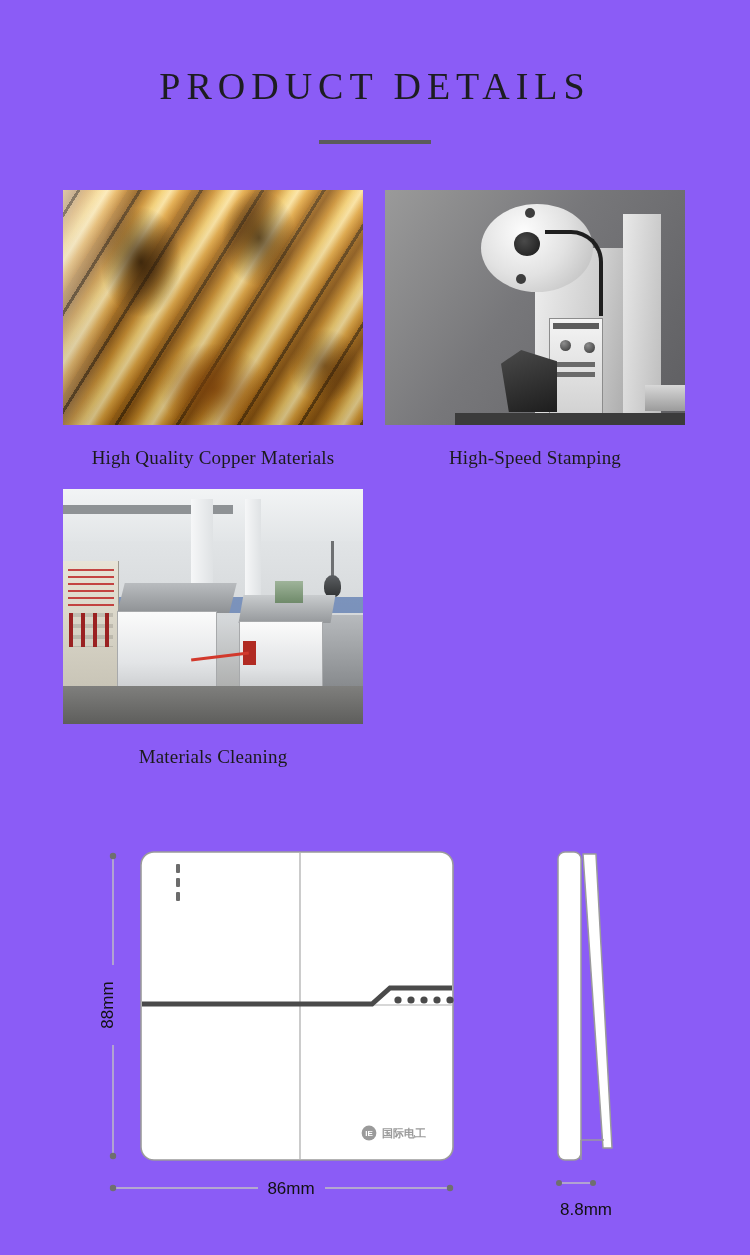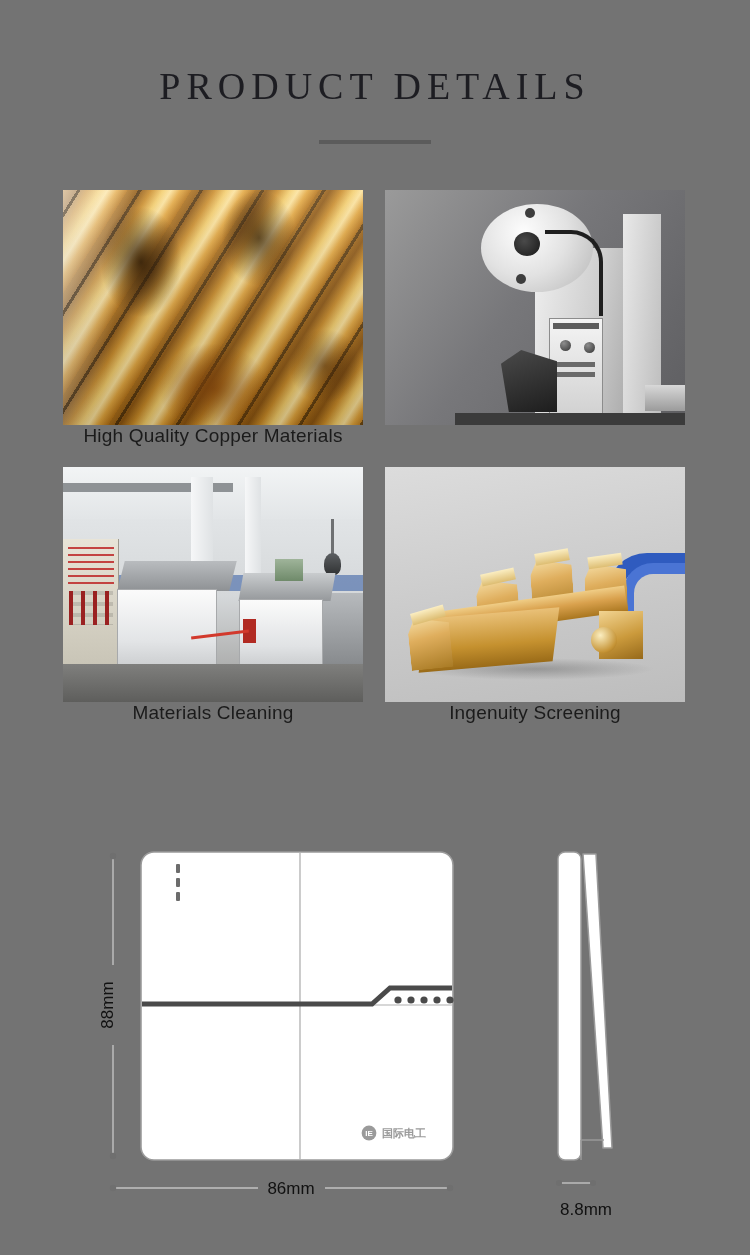--- a/index.html
+++ b/index.html
@@ -9,21 +9,21 @@
     height: 1255px;
     background: #ffffff;
     font-family: "Liberation Serif", "DejaVu Serif", serif;
     overflow: hidden;
   }
 
   .page {
     position: relative;
     width: 750px;
     height: 1255px;
-    background: #737373;
+    background: #8b5cf6;
   }
 
   
   .header {
     position: absolute;
     top: 60px; left: 0;
     width: 750px;
     text-align: center;
   }
   .page-title {
@@ -57,23 +57,24 @@
   .thumb {
     position: relative;
     width: 300px;
     height: 235px;
     overflow: hidden;
     background: #d8d8d8;
   }
   .caption {
     display: block;
     text-align: center;
-    font-family: Liberation Sans, sans-serif;
+    font-family: Liberation Serif, serif;
     font-size: 19px;
     color: #1b1b1b;
+    padding-top: 22px;
     padding-bottom: 20px;
     letter-spacing: .2px;
     white-space: nowrap;
   }
 
   
   .copper-coils {
     background:
       linear-gradient(100deg, rgba(255,255,255,.55) 0%, rgba(255,255,255,0) 22%),
       repeating-linear-gradient(-58deg,
@@ -405,20 +406,21 @@
           <div class="panel"></div>
           <div class="panel-lbl"></div>
           <div class="knob-a"></div>
           <div class="knob-b"></div>
           <div class="slot-a"></div>
           <div class="slot-b"></div>
           <div class="tool"></div>
           <div class="side-tbl"></div>
           <div class="base"></div>
         </div>
+        <span class="caption">High-Speed Stamping</span>
       </div>
 
     </div>
 
     <div class="grid-row">
 
       <div class="cell">
         <div class="thumb cleaning">
           <div class="ceiling"></div>
           <div class="beam"></div>
@@ -436,40 +438,20 @@
           <div class="tank-b-lid"></div>
           <div class="tank-b"></div>
           <div class="motor"></div>
           <div class="redbox"></div>
           <div class="redhose"></div>
           <div class="floor"></div>
         </div>
         <span class="caption">Materials Cleaning</span>
       </div>
 
-      <div class="cell">
-        <div class="thumb screening">
-          <div class="shadow"></div>
-          <div class="wire"></div>
-          <div class="wire2"></div>
-          <div class="c4 clip"></div>
-          <div class="t4 tab"></div>
-          <div class="c3 clip"></div>
-          <div class="t3 tab"></div>
-          <div class="c2 clip"></div>
-          <div class="t2 tab"></div>
-          <div class="bar"></div>
-          <div class="tray"></div>
-          <div class="c1 clip"></div>
-          <div class="t1 tab"></div>
-          <div class="terminal"></div>
-          <div class="knob"></div>
-        </div>
-        <span class="caption">Ingenuity Screening</span>
-      </div>
 
     </div>
   </div>
 
   <div class="tech">
     <svg width="750" height="465" viewBox="0 0 750 465" xmlns="http://www.w3.org/2000/svg">
 
       <g>
         <line x1="113" y1="68" x2="113" y2="175" stroke="#c2c2c2" stroke-width="1.4"></line>
         <line x1="113" y1="255" x2="113" y2="365" stroke="#c2c2c2" stroke-width="1.4"></line>

